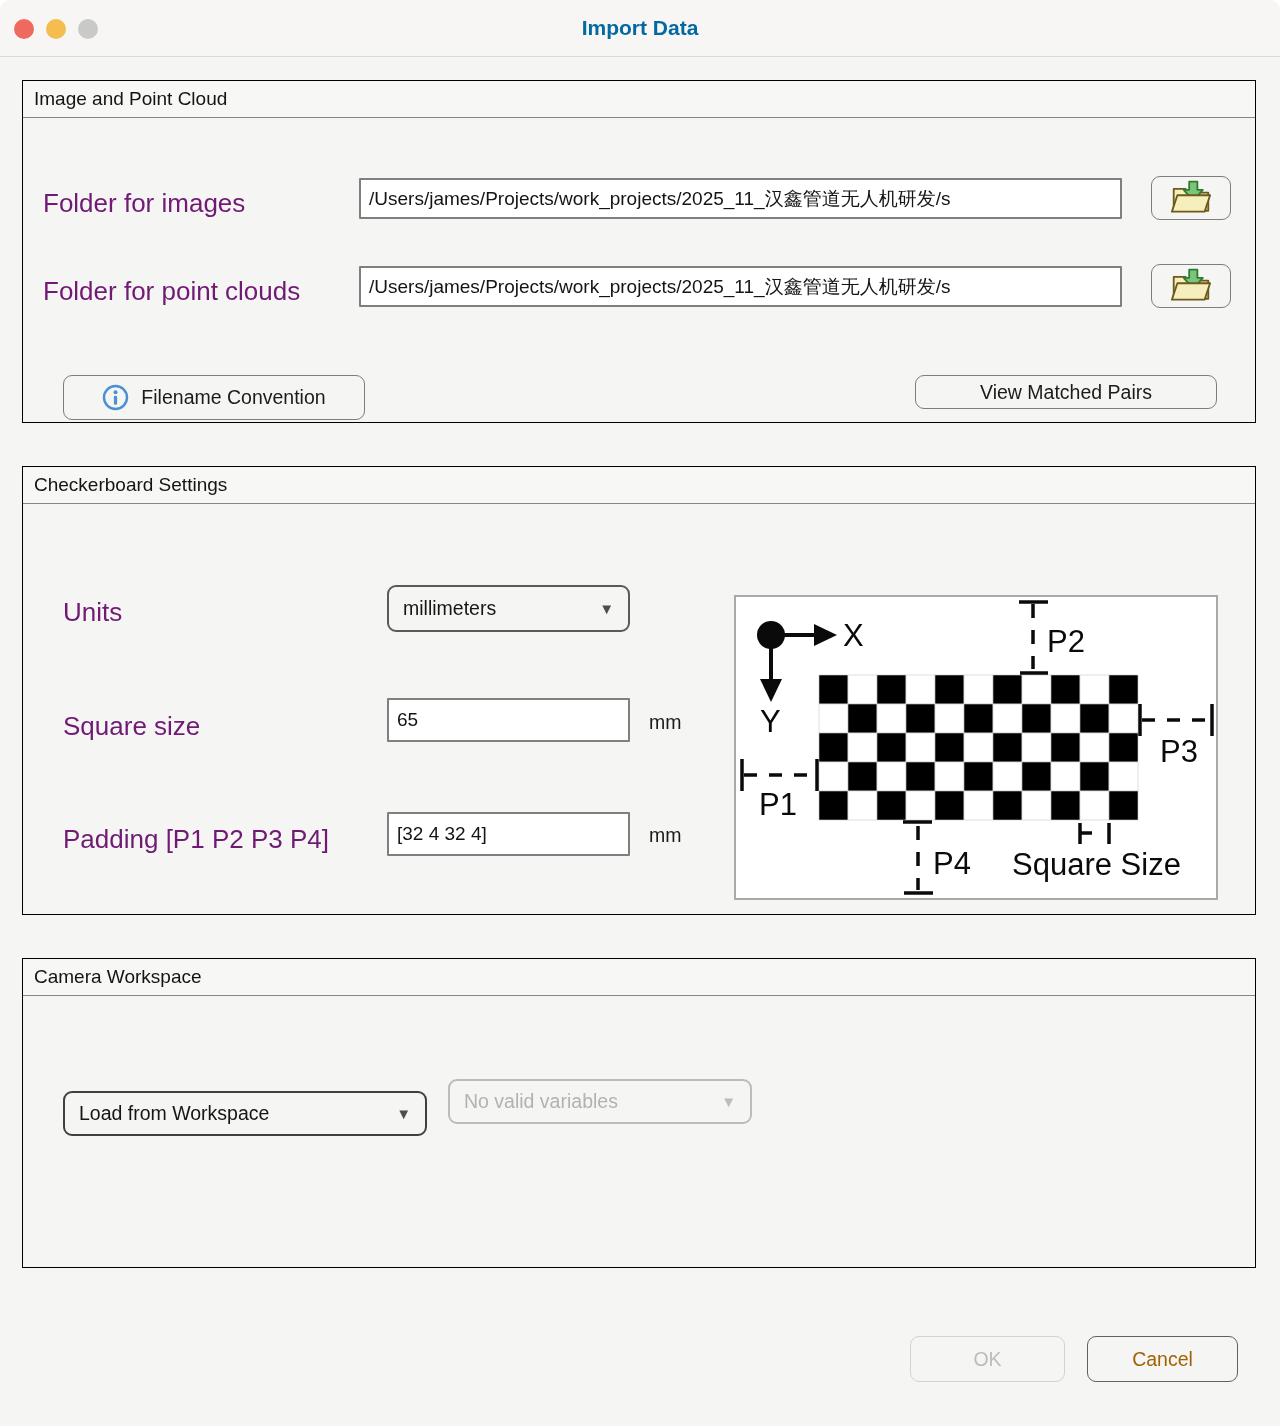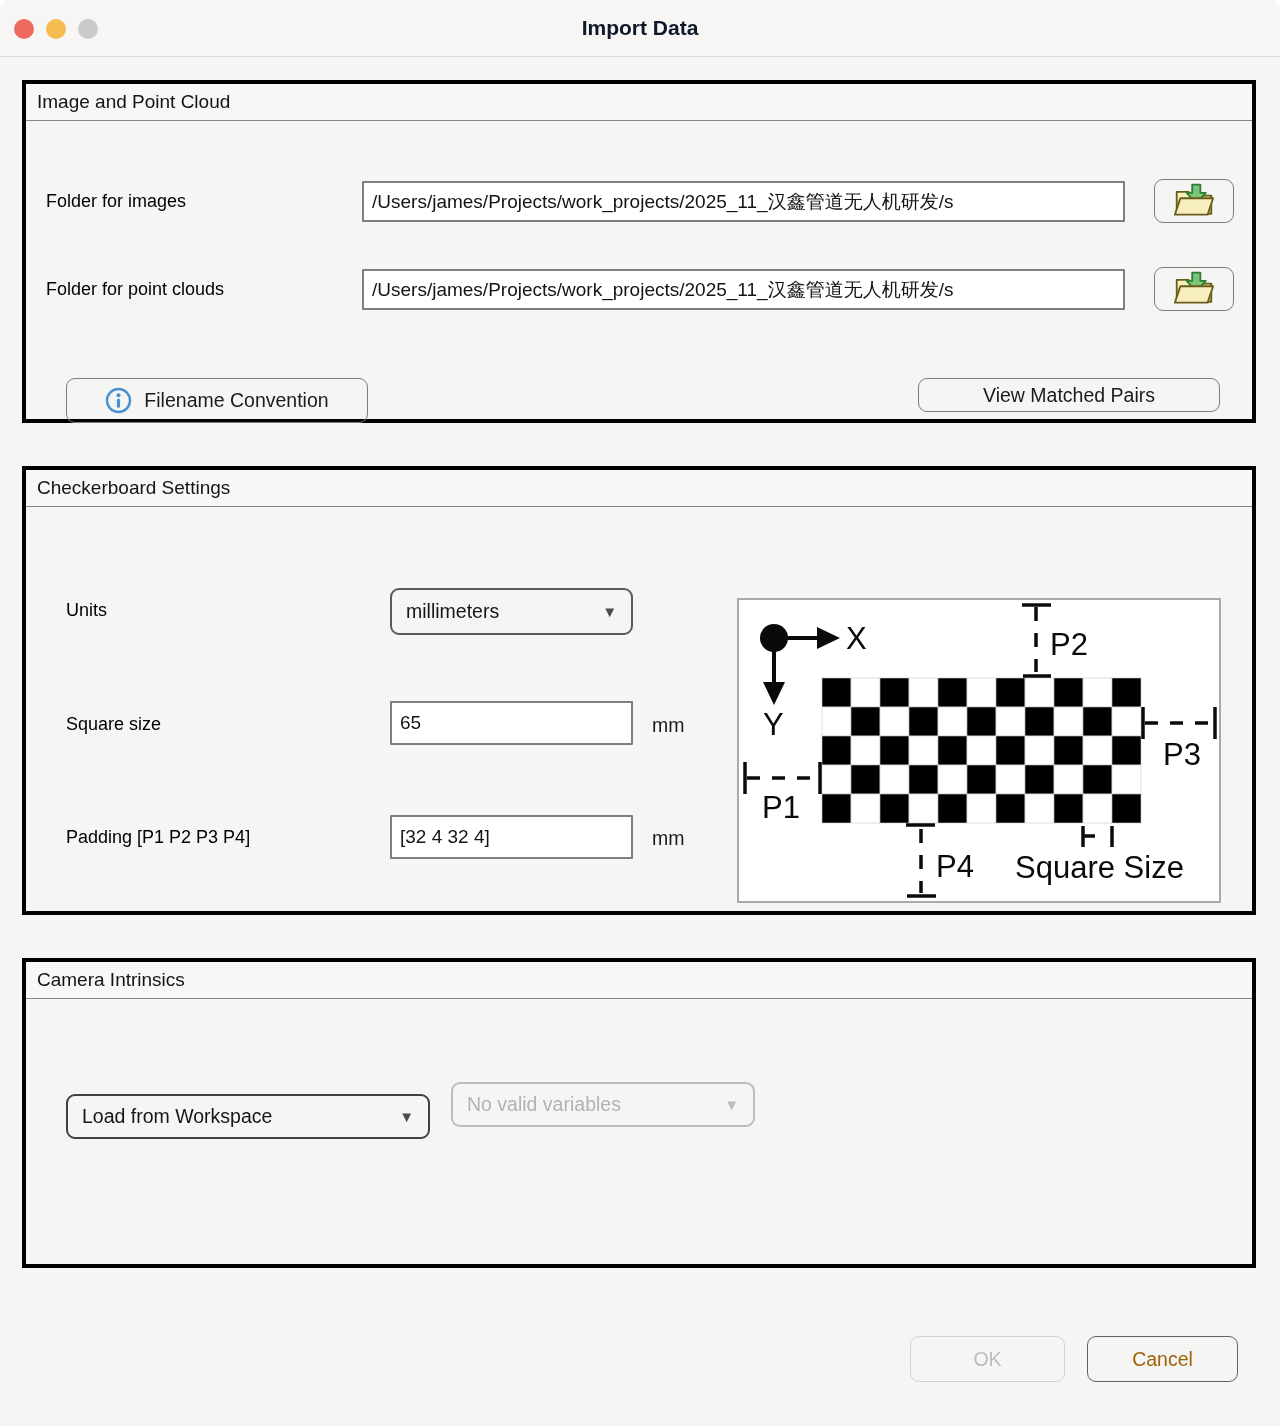--- a/index.html
+++ b/index.html
@@ -4,26 +4,26 @@
 <style>
   html,body{margin:0;padding:0;background:#ffffff;font-family:"Liberation Sans",sans-serif;}
   #window{position:relative;width:1280px;height:1426px;background:#f5f5f3;border-radius:10px 10px 0 0;overflow:hidden;}
   
   #titlebar{position:absolute;left:0;top:0;width:1280px;height:56px;background:#f7f6f5;border-bottom:1px solid #d9d9d7;}
   .traffic{position:absolute;top:19px;width:20px;height:20px;border-radius:50%;}
   #tl-red{left:14px;background:#ee6a5f;}
   #tl-yellow{left:46px;background:#f5bd4f;}
   #tl-gray{left:78px;background:#c9c9c7;}
   #win-title{position:absolute;left:0;top:0;width:1280px;height:56px;display:flex;align-items:center;justify-content:center;
-    font-size:21px;font-weight:bold;color:#0f172a;}
+    font-size:21px;font-weight:bold;color:#0369a1;}
   
-  .section{position:absolute;left:22px;width:1234px;border:4px solid #000000;background:#f5f5f3;box-sizing:border-box;}
+  .section{position:absolute;left:22px;width:1234px;border:1px solid #000000;background:#f5f5f3;box-sizing:border-box;}
   .section-header{height:36px;line-height:36px;padding-left:11px;font-size:19px;color:#141414;border-bottom:1px solid #868686;background:#f7f7f5;}
   .section-body{position:relative;}
-  .field-label{position:absolute;font-size:18px;color:#000000;white-space:nowrap;}
+  .field-label{position:absolute;font-size:26px;color:#701a75;white-space:nowrap;}
   .unit-label{position:absolute;font-size:19.5px;color:#1b1b1b;}
   .text-input{position:absolute;border:2px solid #7f7f7f;border-radius:1px;background:#ffffff;
     font-family:"Liberation Sans",sans-serif;font-size:19px;color:#141414;padding:0 8px;box-sizing:border-box;outline:none;}
   .btn{position:absolute;border:1.5px solid #7d7d7d;border-radius:9px;background:transparent;
     font-family:"Liberation Sans",sans-serif;font-size:19.5px;color:#1b1b1b;
     display:flex;align-items:center;justify-content:center;box-sizing:border-box;cursor:default;gap:12px;}
   .dropdown{position:absolute;border-radius:9px;display:flex;align-items:center;justify-content:space-between;
     padding:0 14px;box-sizing:border-box;font-size:19.5px;background:transparent;}
   .dd-enabled{border:2px solid #5a5a5a;color:#161616;}
   .dd-strong{border:2px solid #404040;color:#161616;margin-top:12px;}
@@ -191,21 +191,21 @@
           <line x1="344" y1="226" x2="344" y2="247" stroke="#0a0a0a" stroke-width="3.5"></line>
           <line x1="345" y1="236" x2="356" y2="236" stroke="#0a0a0a" stroke-width="3.5"></line>
           <line x1="373" y1="226" x2="373" y2="247" stroke="#0a0a0a" stroke-width="3.5"></line>
           <text x="276" y="278" font-size="31" fill="#0a0a0a">Square Size</text>
         </svg>
       </div>
     </div>
   </div>
 
   <div class="section" style="top:958px;height:310px;">
-    <div class="section-header">Camera Intrinsics</div>
+    <div class="section-header">Camera Workspace</div>
     <div class="section-body" style="height:273px;">
       <div class="dropdown dd-strong" style="left:40px;top:83px;width:364px;height:45px;">
         <span>Load from Workspace</span>
         <span class="dd-arrow">▼</span>
       </div>
       <div class="dropdown dd-disabled" style="left:425px;top:83px;width:304px;height:45px;">
         <span>No valid variables</span>
         <span class="dd-arrow-dis">▼</span>
       </div>
     </div>

